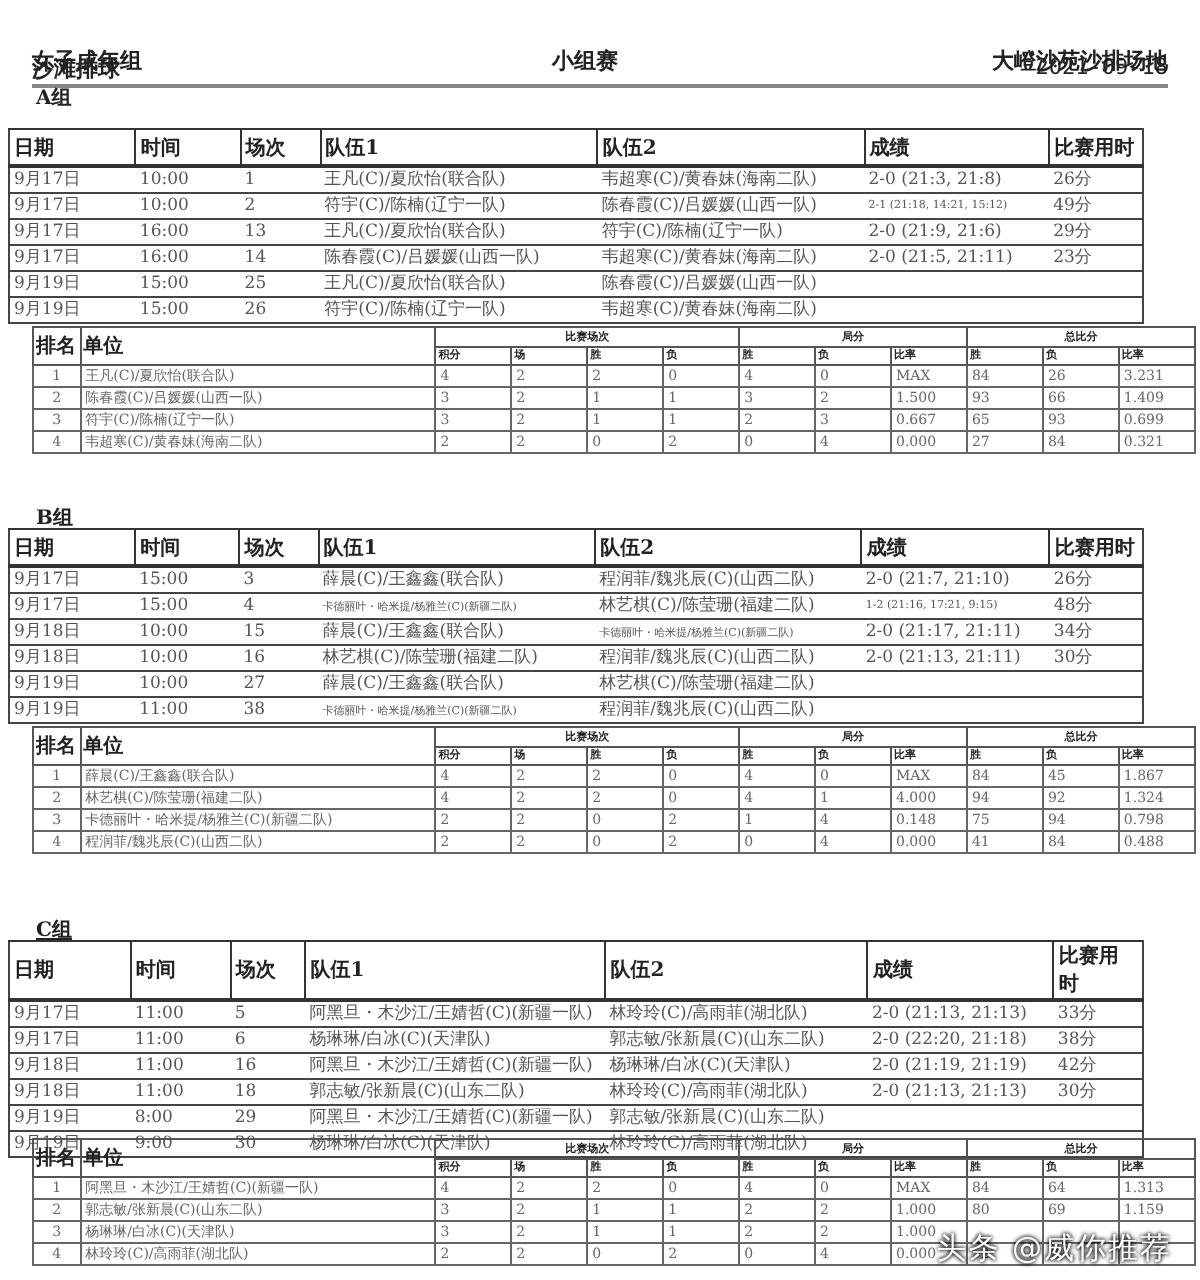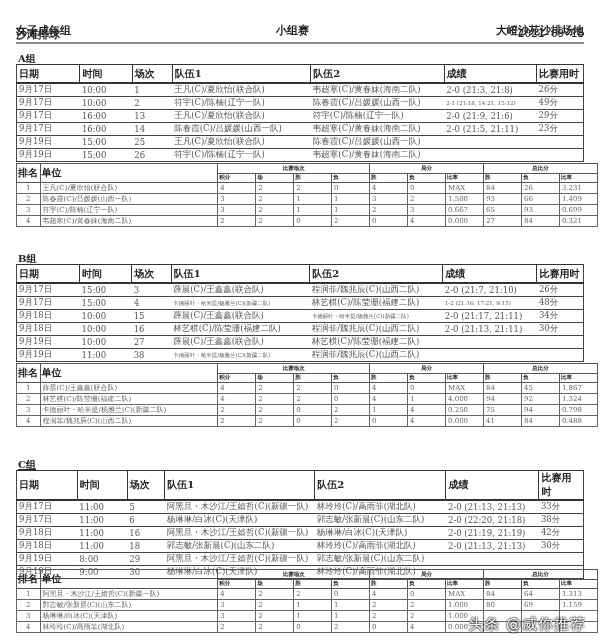--- a/index.html
+++ b/index.html
@@ -2,21 +2,21 @@
 <html><head>
 <meta charset="utf-8">
 <style>
   html, body { margin:0; padding:0; background:#fff; }
   body { width:600px; height:640px; overflow:hidden; position:relative;
          font-family:"DejaVu Serif","Liberation Serif",serif; color:#222; }
   .hdr { position:absolute; left:16px; right:16px; font-size:11px; font-weight:bold; }
   .hdr-line { position:absolute; left:16px; right:16px; top:42px; height:0;
               border-top:2px solid #888; }
   .section-title { position:absolute; left:18px; font-size:10px; font-weight:bold; }
-  table { border-collapse:collapse; position:absolute; left:16px; }
+  table { border-collapse:collapse; position:absolute; left:4px; }
   .sched { width:568px; }
   .sched th { font-size:10px; font-weight:bold; text-align:left; height:17px; padding:0 2px;
               border:1px solid #333; border-bottom:2px solid #333; }
   .sched td { font-size:8.5px; height:11.5px; padding:0 2px; border-top:1px solid #444;
               border-bottom:1px solid #444; color:#555; white-space:nowrap; overflow:hidden; }
   .sched td.c, .sched th.c { text-align:left; }
   .sched td.tiny { font-size:5.5px; }
   .sched tr > :first-child { border-left:1px solid #444; }
   .sched tr > :last-child { border-right:1px solid #444; }
   .stand-wrap { position:absolute; left:16px; }
@@ -37,21 +37,21 @@
   <span style="position:absolute; right:0; font-weight:normal; font-family:'DejaVu Sans Mono',monospace;">2021-09-18</span>
 </div>
 <div class="hdr" style="top:23px;">
   <span>女子成年组</span>
   <span style="position:absolute; left:260px;">小组赛</span>
   <span style="position:absolute; right:0;">大嶝沙苑沙排场地</span>
 </div>
 <div class="hdr-line"></div>
 
 <div id="groups">
-    <div class="section-title" style="top: 52px;">A组</div>
+    <div class="section-title" style="top: 42px;">A组</div>
     <table class="sched" style="top: 64px;">
       <tbody>
         <tr>
           <th style="width:72px" class="">日期</th>
           <th style="width:60px" class="">时间</th>
           <th style="width:48px" class="c">场次</th>
           <th style="width:148px" class="">队伍1</th>
           <th style="width:140px" class="">队伍2</th>
           <th style="width:96px" class="">成绩</th>
           <th style="width:54px" class="">比赛用时</th>
@@ -313,21 +313,21 @@
           </tr>
           <tr>
       <td class="c">3</td>
       <td>卡德丽叶・哈米提/杨雅兰(C)(新疆二队)</td>
             <td>2</td>
             <td>2</td>
             <td>0</td>
             <td>2</td>
             <td>1</td>
             <td>4</td>
-            <td>0.250</td>
+            <td>0.148</td>
             <td>75</td>
             <td>94</td>
             <td>0.798</td>
           </tr>
           <tr>
       <td class="c">4</td>
       <td>程润菲/魏兆辰(C)(山西二队)</td>
             <td>2</td>
             <td>2</td>
             <td>0</td>

